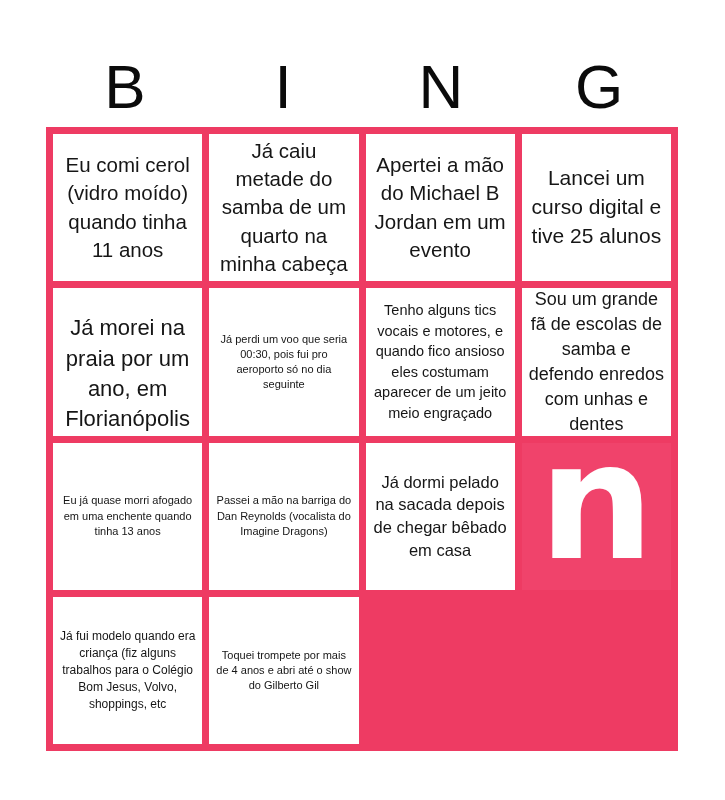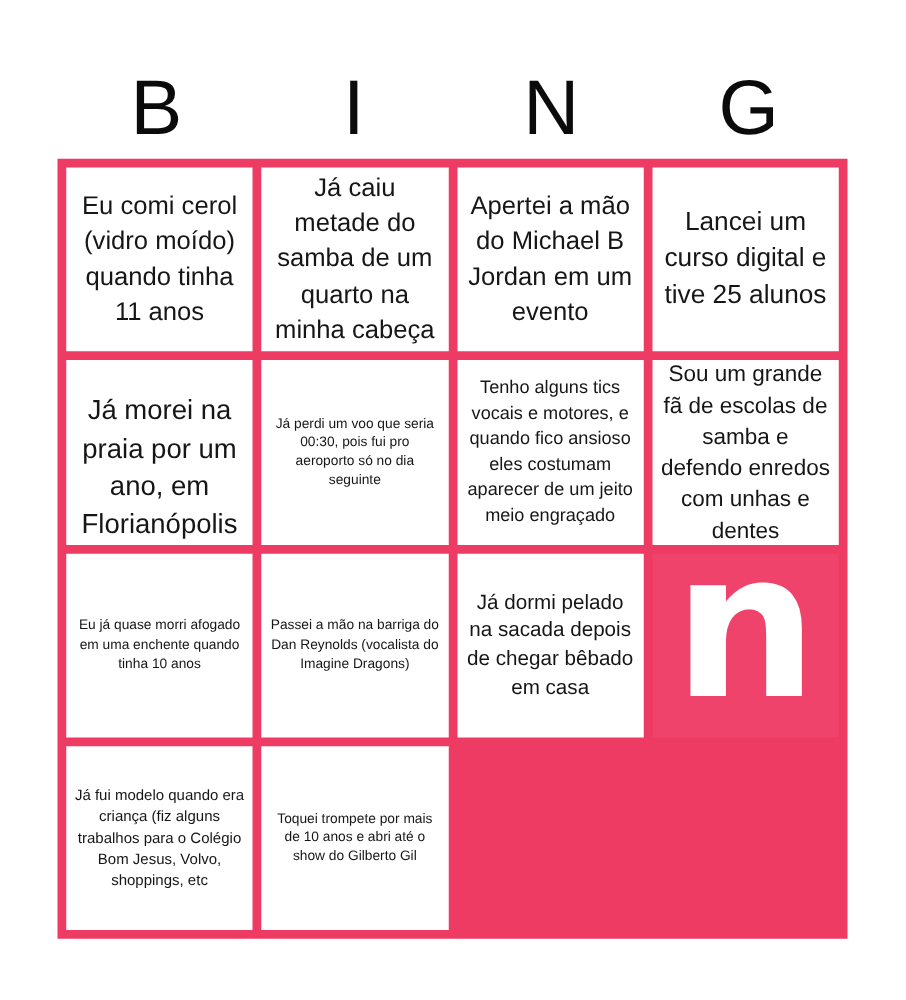--- a/index.html
+++ b/index.html
@@ -108,31 +108,31 @@
       <span class="cell-text">Já perdi um voo que seria 00:30, pois fui pro aeroporto só no dia seguinte</span>
     </div>
   <div class="cell fs-d">
       <span class="cell-text">Tenho alguns tics vocais e motores, e quando fico ansioso eles costumam aparecer de um jeito meio engraçado</span>
     </div>
   <div class="cell fs-e">
       <span class="cell-text">Sou um grande fã de escolas de samba e defendo enredos com unhas e dentes</span>
     </div>
 
   <div class="cell fs-c">
-      <span class="cell-text">Eu já quase morri afogado em uma enchente quando tinha 10 anos</span>
+      <span class="cell-text">Eu já quase morri afogado em uma enchente quando tinha 13 anos</span>
     </div>
   <div class="cell fs-c">
       <span class="cell-text">Passei a mão na barriga do Dan Reynolds (vocalista do Imagine Dragons)</span>
     </div>
   <div class="cell fs-f">
       <span class="cell-text">Já dormi pelado na sacada depois de chegar bêbado em casa</span>
     </div>
 
   <div class="cell free">
       <span class="n-logo">n</span>
     </div>
   <div class="cell fs-h">
       <span class="cell-text">Já fui modelo quando era criança (fiz alguns trabalhos para o Colégio Bom Jesus, Volvo, shoppings, etc</span>
     </div>
   <div class="cell fs-c">
-      <span class="cell-text">Toquei trompete por mais de 10 anos e abri até o show do Gilberto Gil</span>
+      <span class="cell-text">Toquei trompete por mais de 4 anos e abri até o show do Gilberto Gil</span>
     </div>
 </div>
 
 </body></html>

